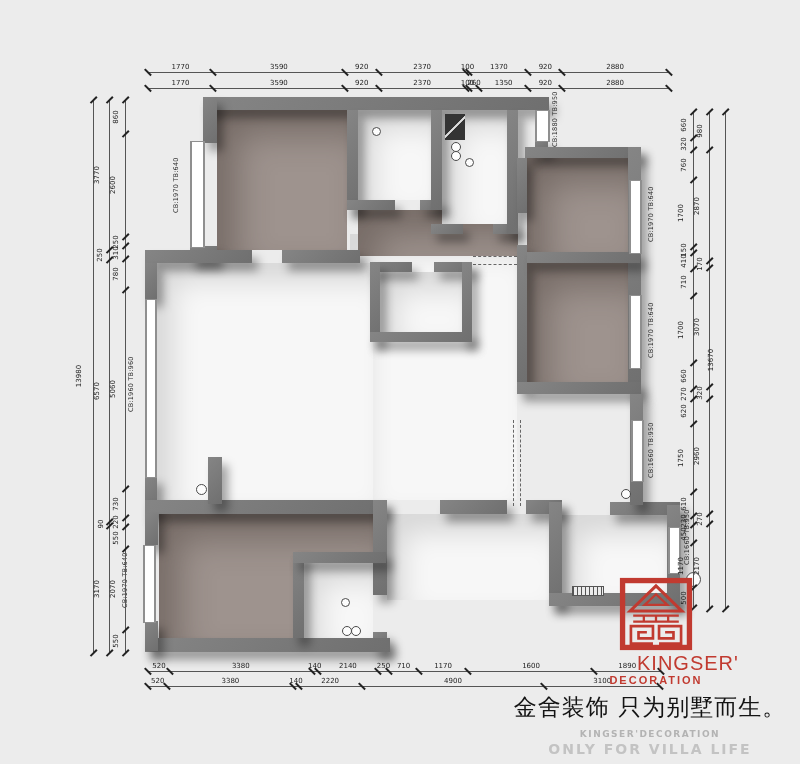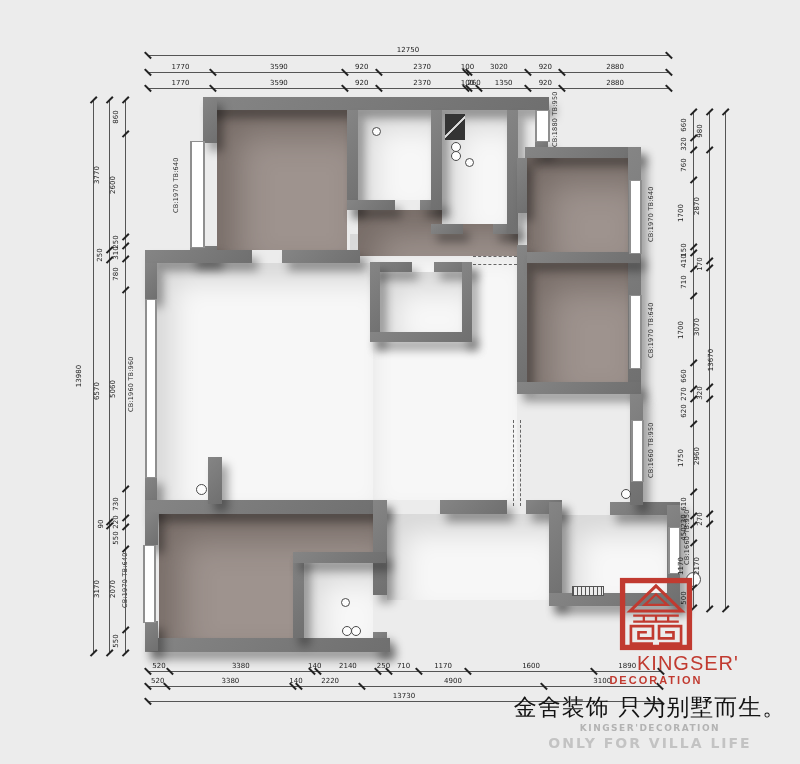--- a/index.html
+++ b/index.html
@@ -37,21 +37,21 @@
   .chain.h .tick.end{left:auto;right:-1px;}
   .chain.v .tick{height:1.5px;width:9px;right:-4.5px;top:-1px;transform:rotate(-45deg);}
   .chain.v .tick.end{top:auto;bottom:-1px;}
   
   .logo-box{position:absolute;z-index:10;}
   .logo-word{position:absolute;z-index:10;color:#c13a30;text-align:center;
              font-family:"Liberation Sans",sans-serif;}
   .footer{position:absolute;z-index:10;text-align:center;}
   .slogan{font-family:"DejaVu Serif","Liberation Serif",serif;font-size:23px;color:#141414;
           letter-spacing:1px;white-space:nowrap;}
-  .brand-en{font-size:9px;color:#b3b3b3;letter-spacing:1.5px;font-weight:bold;}
+  .brand-en{font-size:9px;color:#b3b3b3;letter-spacing:1.5px;font-weight:bold;margin-top:6px;}
   .tagline-en{font-size:14px;color:#c3c3c3;letter-spacing:2px;font-weight:bold;margin-top:2px;}
 </style>
 </head>
 <body>
 
 <div class="canvas">
 
   <div class="floor white" style="left:350px;top:234px;width:167px;height:266px;"></div>
   <div class="floor taupe" style="left:358px;top:210px;width:160px;height:46px;"></div>
   <div class="floor taupe" style="left:217px;top:110px;width:130px;height:140px;"></div>
@@ -138,27 +138,20 @@
 
   <span class="wtag" style="left:173px;top:213px;">CB:1970 TB:640</span>
   <span class="wtag" style="left:128px;top:412px;">CB:1960 TB:960</span>
   <span class="wtag" style="left:122px;top:608px;">CB:1970 TB:640</span>
   <span class="wtag" style="left:552px;top:147px;">CB:1880 TB:950</span>
   <span class="wtag" style="left:648px;top:242px;">CB:1970 TB:640</span>
   <span class="wtag" style="left:648px;top:358px;">CB:1970 TB:640</span>
   <span class="wtag" style="left:648px;top:478px;">CB:1660 TB:950</span>
   <span class="wtag" style="left:684px;top:565px;">CB:1660 TB:950</span>
 
-  <div class="chain h" style="left:148px;top:44px;width:520px;">
-      <div class="seg" style="flex-grow: 12750;">
-        <i class="tick"></i>
-        <span class="dlbl">12750</span>
-        <i class="tick end"></i>
-      </div>
-    </div>
   <div class="chain h" style="left:148px;top:61px;width:520px;">
       <div class="seg" style="flex-grow: 1770;">
         <i class="tick"></i>
         <span class="dlbl">1770</span>
       </div>
       <div class="seg" style="flex-grow: 3590;">
         <i class="tick"></i>
         <span class="dlbl">3590</span>
       </div>
       <div class="seg" style="flex-grow: 920;">
@@ -168,21 +161,21 @@
       <div class="seg" style="flex-grow: 2370;">
         <i class="tick"></i>
         <span class="dlbl">2370</span>
       </div>
       <div class="seg" style="flex-grow: 100;">
         <i class="tick"></i>
         <span class="dlbl">100</span>
       </div>
       <div class="seg" style="flex-grow: 1610;">
         <i class="tick"></i>
-        <span class="dlbl">3020</span>
+        <span class="dlbl">1370</span>
       </div>
       <div class="seg" style="flex-grow: 920;">
         <i class="tick"></i>
         <span class="dlbl">920</span>
       </div>
       <div class="seg" style="flex-grow: 2880;">
         <i class="tick"></i>
         <span class="dlbl">2880</span>
         <i class="tick end"></i>
       </div>
@@ -475,27 +468,20 @@
         <i class="tick"></i>
         <span class="dlbl">2220</span>
       </div>
       <div class="seg" style="flex-grow: 4900;">
         <i class="tick"></i>
         <span class="dlbl">4900</span>
       </div>
       <div class="seg" style="flex-grow: 3100;">
         <i class="tick"></i>
         <span class="dlbl">3100</span>
-        <i class="tick end"></i>
-      </div>
-    </div>
-  <div class="chain h" style="left:148px;top:690px;width:512px;">
-      <div class="seg" style="flex-grow: 13730;">
-        <i class="tick"></i>
-        <span class="dlbl">13730</span>
         <i class="tick end"></i>
       </div>
     </div>
 
   <div class="logo-box" style="left:618px;top:576px;width:76px;height:76px;">
     <svg width="76" height="76" viewBox="0 0 100 100">
       <g fill="none" stroke="#c13a30">
         <rect x="6" y="6" width="88" height="88" stroke-width="7"></rect>
         <path d="M50 13 L16 46 H84 Z" stroke-width="4"></path>
         <path d="M50 24 L35 38 H65 Z" stroke-width="3"></path>

